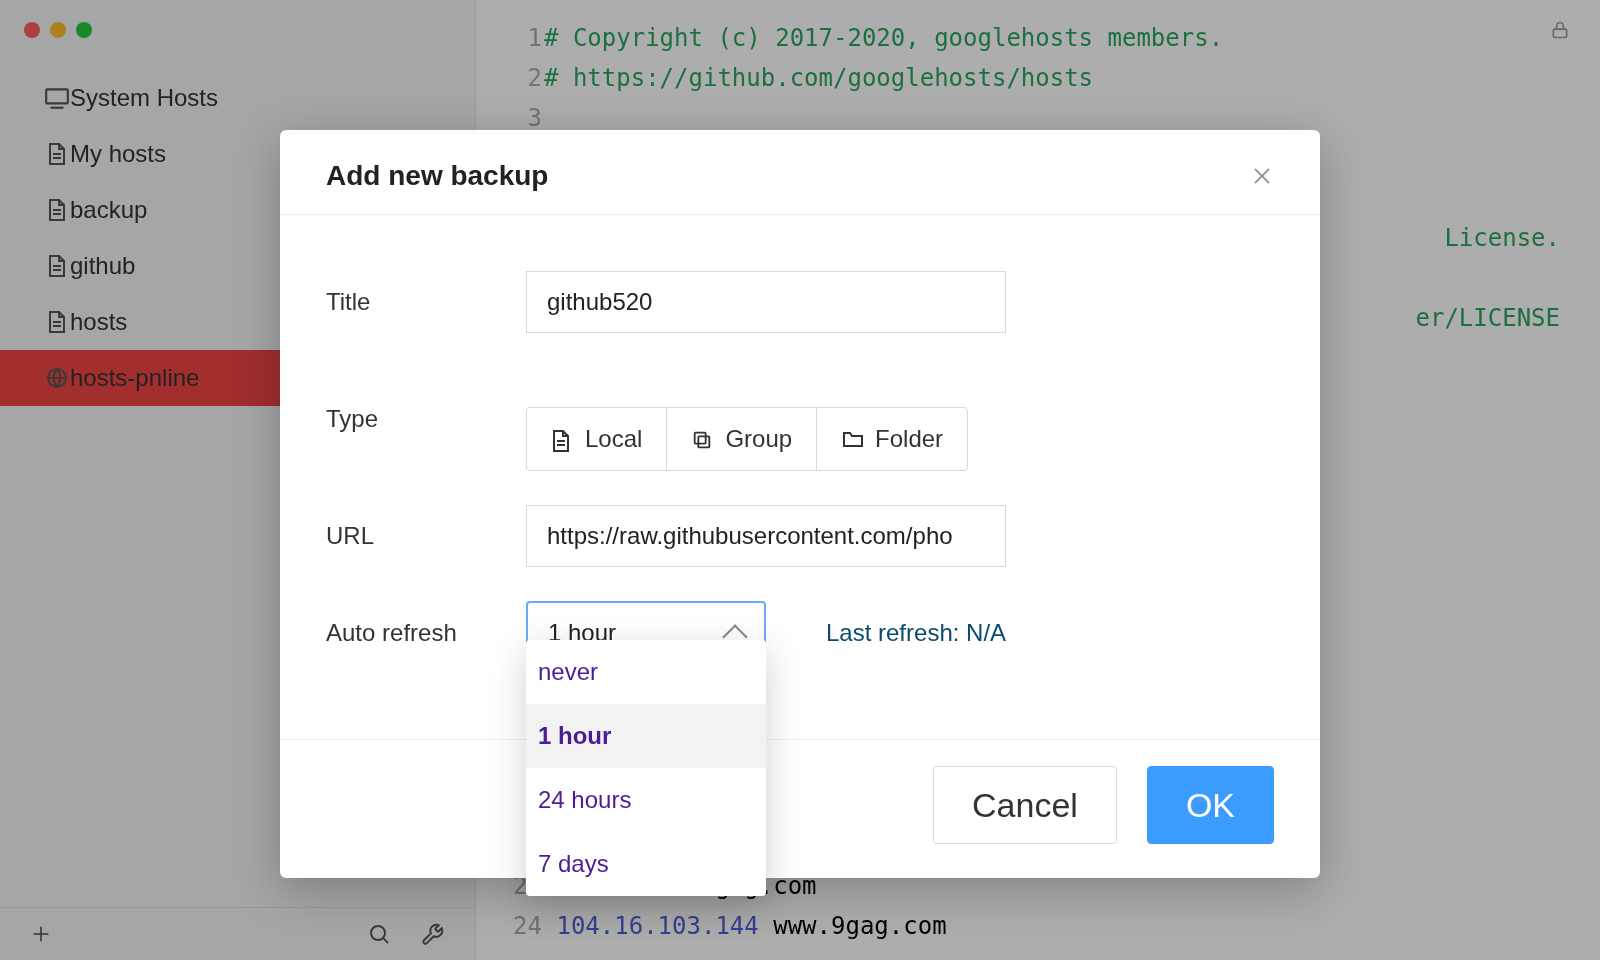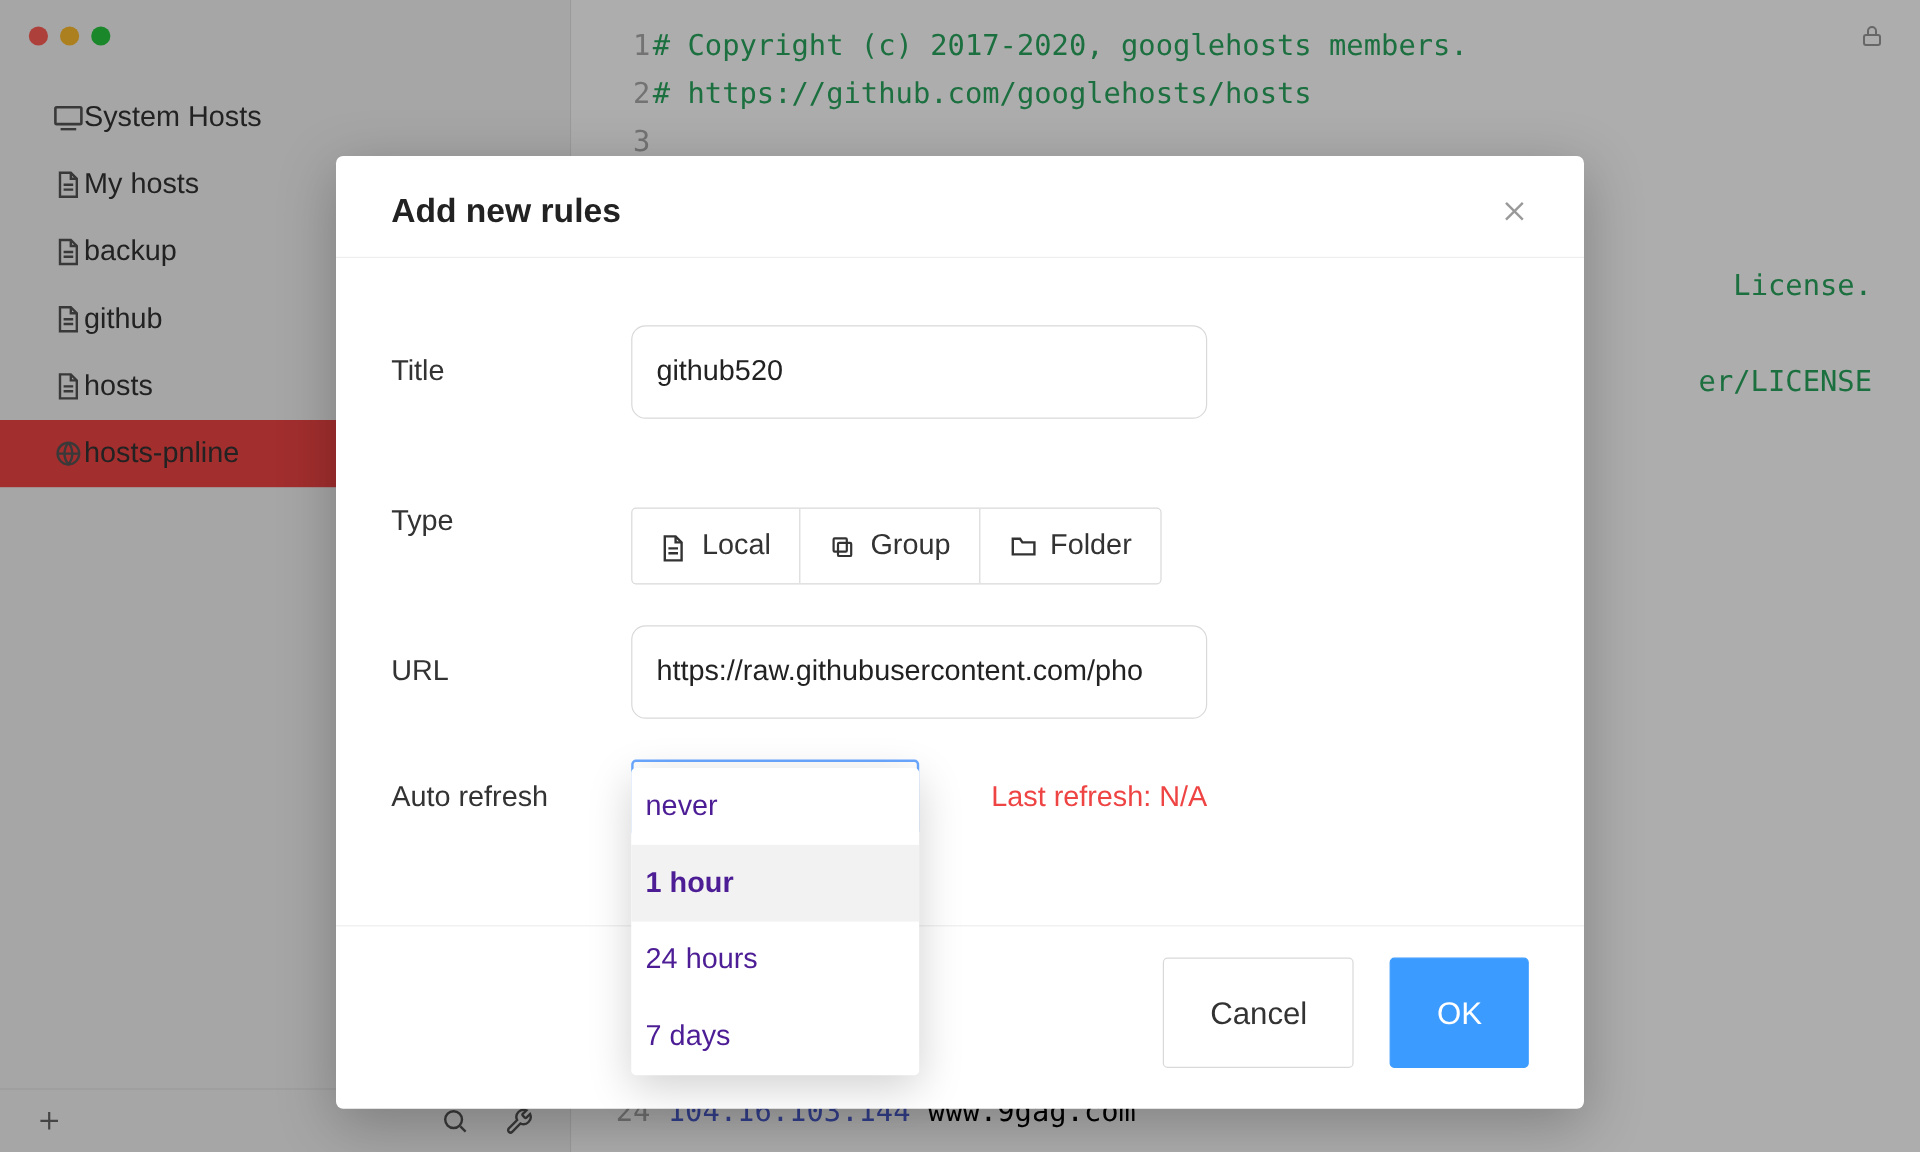--- a/index.html
+++ b/index.html
@@ -27,35 +27,35 @@
 .lock-icon { position: absolute; right: 30px; top: 18px; color: #999; }
 
 .overlay { position: absolute; inset: 0; background: rgba(0,0,0,0.32); display: flex; align-items: flex-start; justify-content: center; }
 .modal { width: 1040px; margin-top: 130px; background: #fff; border-radius: 6px; box-shadow: 0 12px 48px rgba(0,0,0,0.25); position: relative; }
 .modal-header { display: flex; align-items: center; justify-content: space-between; padding: 30px 46px 22px 46px; border-bottom: 1px solid #eee; }
 .modal-title { font-size: 28px; font-weight: 600; color: #222; }
 .modal-close { font-size: 28px; color: #999; cursor: pointer; }
 .modal-body { padding: 22px 66px 40px 46px; }
 .form-row { display: flex; align-items: center; margin: 34px 0; }
 .form-label { width: 200px; font-size: 24px; color: #333; }
-.text-input { width: 480px; height: 78px; border: 1px solid #d9d9d9; border-radius: 12px; padding: 0 20px; font-size: 24px; color: #222; }
+.text-input { width: 480px; height: 62px; border: 1px solid #d9d9d9; border-radius: 0; padding: 0 20px; font-size: 24px; color: #222; }
 .seg-group { display: flex; border: 1px solid #d9d9d9; border-radius: 4px; overflow: hidden; margin-top: 40px; }
 .seg { height: 62px; padding: 0 24px; display: inline-flex; align-items: center; gap: 12px; font-size: 24px; color: #333; border-right: 1px solid #d9d9d9; cursor: pointer; }
 .seg:last-child { border-right: none; }
 .seg.selected { color: #1677ff; border: 1px solid #1677ff; margin: -1px; position: relative; border-radius: 4px; }
 .seg-ic { width: 22px; height: 20px; }
 .select-wrap { display: flex; align-items: center; gap: 60px; }
 .select { width: 240px; height: 64px; border: 2px solid #6aa8ff; border-radius: 4px; display: flex; align-items: center; justify-content: space-between; padding: 0 20px; font-size: 24px; color: #222; cursor: pointer; background: #fff; }
 .chev-up { width: 18px; height: 18px; border-left: 2px solid #888; border-top: 2px solid #888; transform: rotate(45deg); margin-top: 8px; }
-.last-refresh { font-size: 24px; color: #ef4444; }
+.last-refresh { font-size: 24px; color: #0c4a6e; }
 .dropdown { position: absolute; left: 246px; top: 510px; width: 240px; background: #fff; border-radius: 4px; box-shadow: 0 10px 36px rgba(0,0,0,0.18); overflow: hidden; z-index: 5; }
 .dd-item { padding: 18px 12px; font-size: 24px; color: #4c1d95; cursor: pointer; }
 .dd-item.highlight { background: #f2f2f2; font-weight: 600; }
 .modal-footer { display: flex; justify-content: flex-end; gap: 30px; padding: 26px 46px 34px 0; border-top: 1px solid #eee; }
-.btn { height: 92px; padding: 4px 38px; border-radius: 4px; font-size: 26px; display: inline-flex; align-items: center; justify-content: center; cursor: pointer; }
+.btn { height: 78px; padding: 4px 38px; border-radius: 4px; font-size: 34px; display: inline-flex; align-items: center; justify-content: center; cursor: pointer; }
 .btn-default { background: #fff; border: 1px solid #d9d9d9; color: #333; }
 .btn-primary { background: #3c9bff; border: 1px solid #3c9bff; color: #fff; }
 
 svg { display: block; }
 </style>
 </head>
 <body>
 
 <div class="app">
 
@@ -168,21 +168,21 @@
       <span class="comment">er/LICENSE</span>
     </div>
 
     <div style="position:absolute; left:20px; bottom:14px; font-family:Menlo,Consolas,monospace; font-size:24px; line-height:40px;" id="hostlines"><span style="color:#aaa;display:inline-block;width:46px;text-align:right;">22</span>  <span class="ip">144</span>  <span>9gag.com</span><br><span style="color:#aaa;display:inline-block;width:46px;text-align:right;">23</span>  <span class="ip">144</span>  <span>web-t.9gag.com</span><br><span style="color:#aaa;display:inline-block;width:46px;text-align:right;">24</span>  <span class="ip">104.16.103.144</span>  <span>www.9gag.com</span><br></div>
   </div>
 
   <div class="overlay">
     <div class="modal">
 
       <div class="modal-header">
-        <div class="modal-title">Add new rules</div>
+        <div class="modal-title">Add new backup</div>
         <div class="modal-close">
           <svg width="24" height="24" viewBox="0 0 24 24" fill="none" stroke="currentColor" stroke-width="2">
               <line x1="5" y1="5" x2="19" y2="19"></line>
               <line x1="5" y1="19" x2="19" y2="5"></line>
             </svg>
         </div>
       </div>
 
       <div class="modal-body">
 

